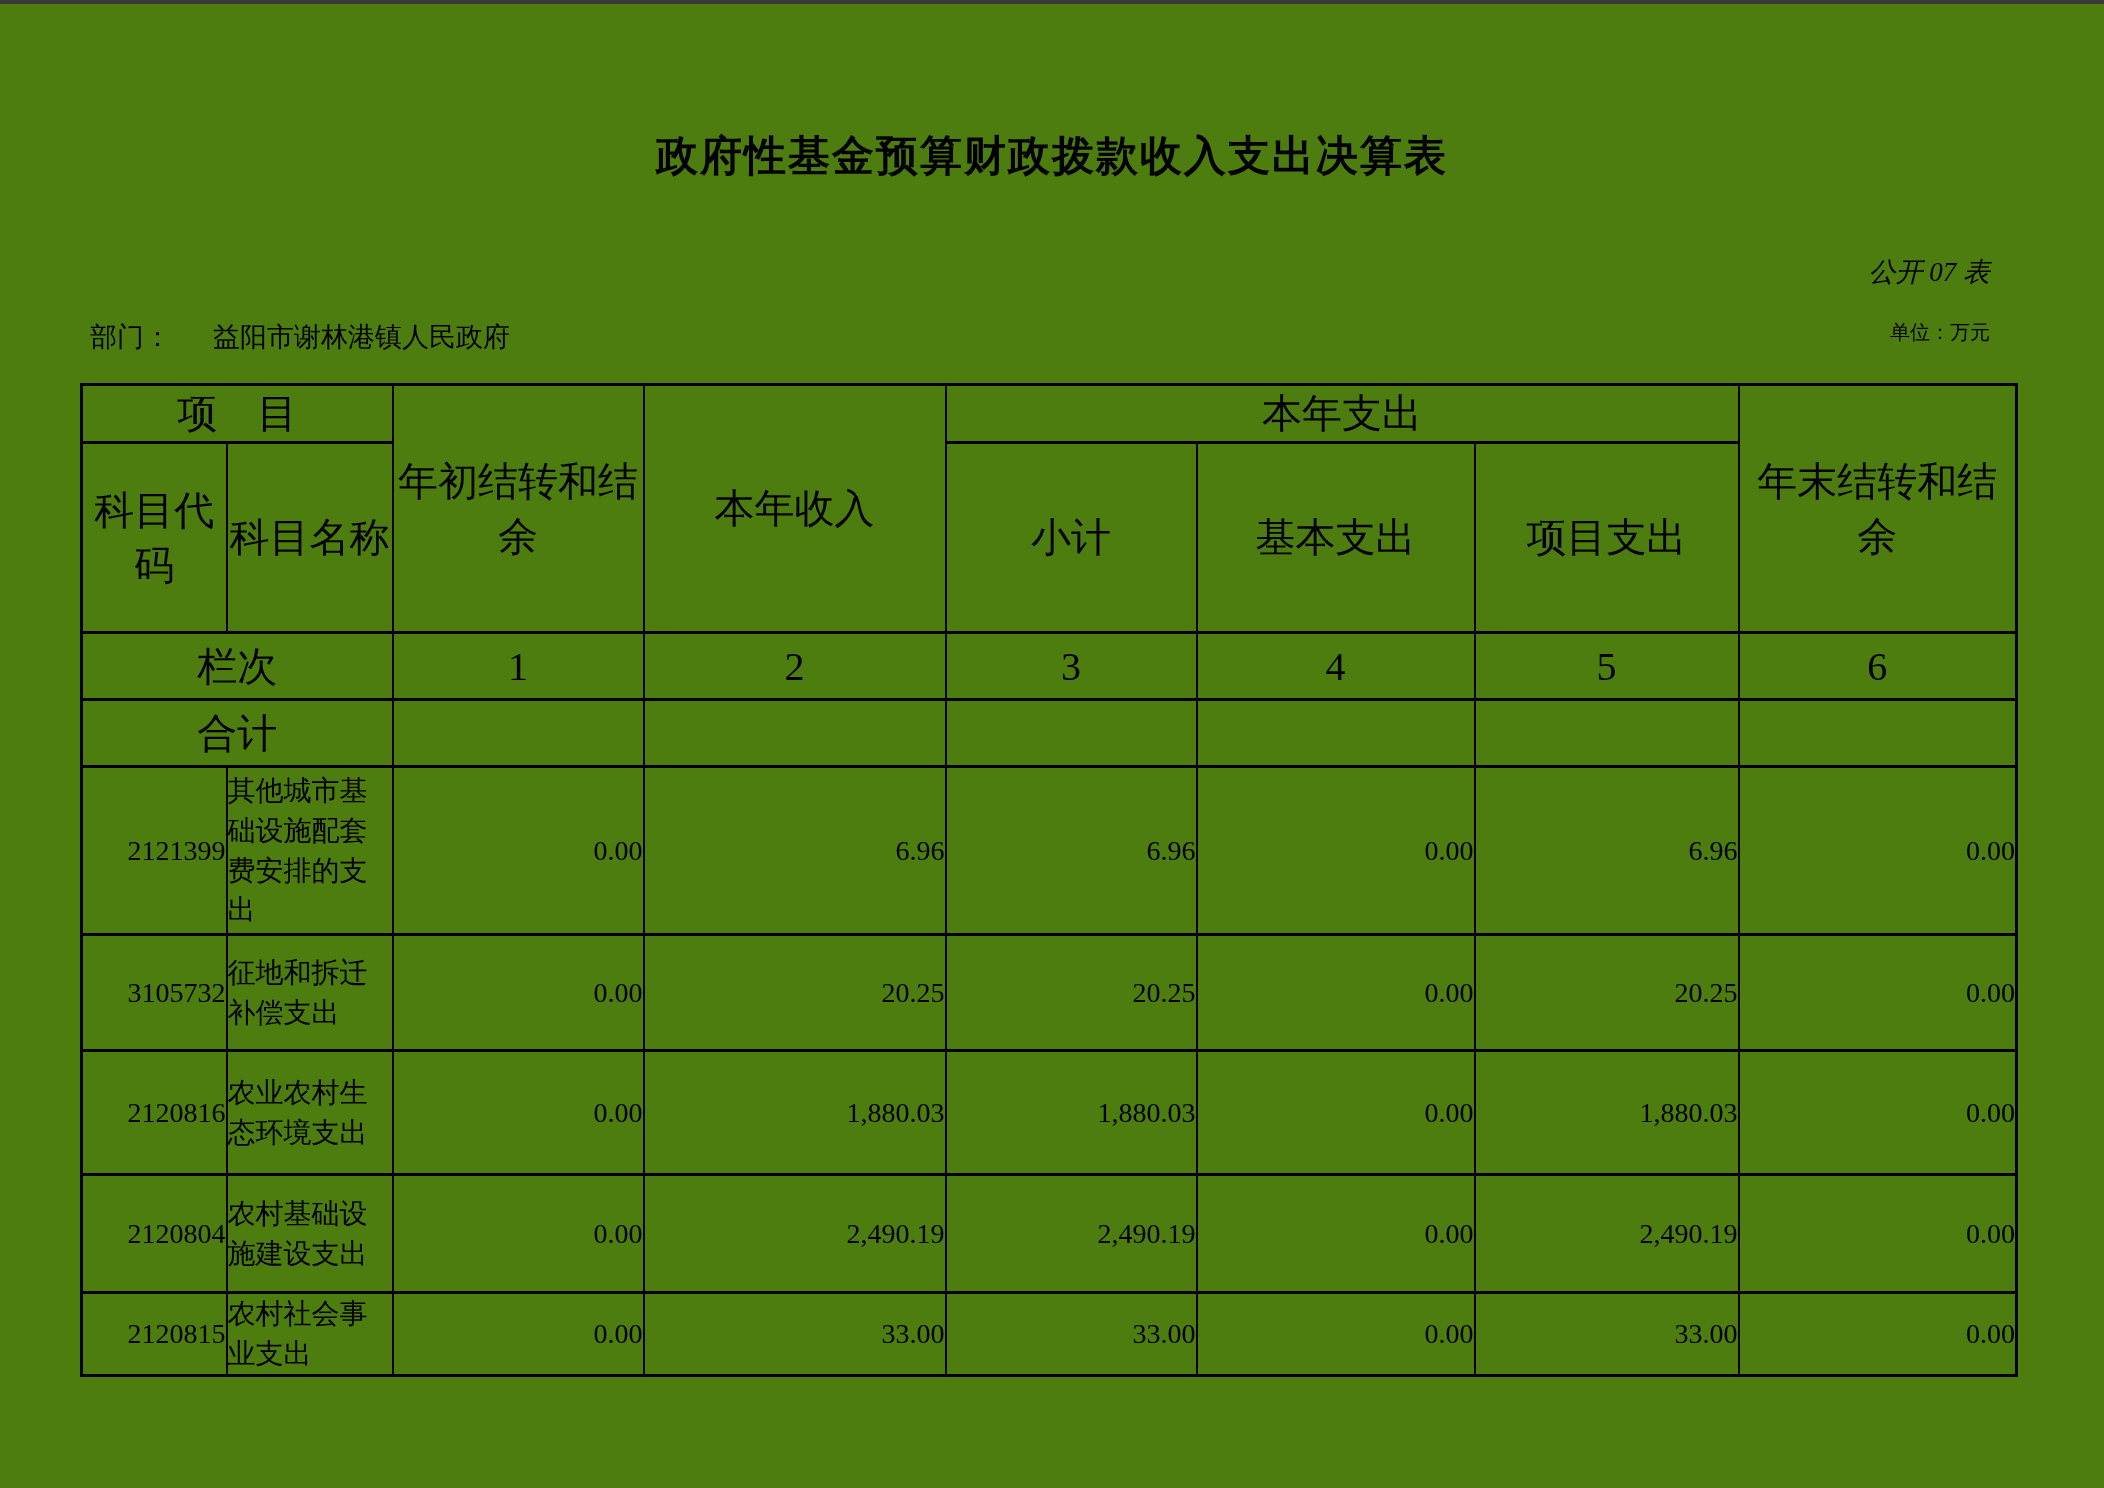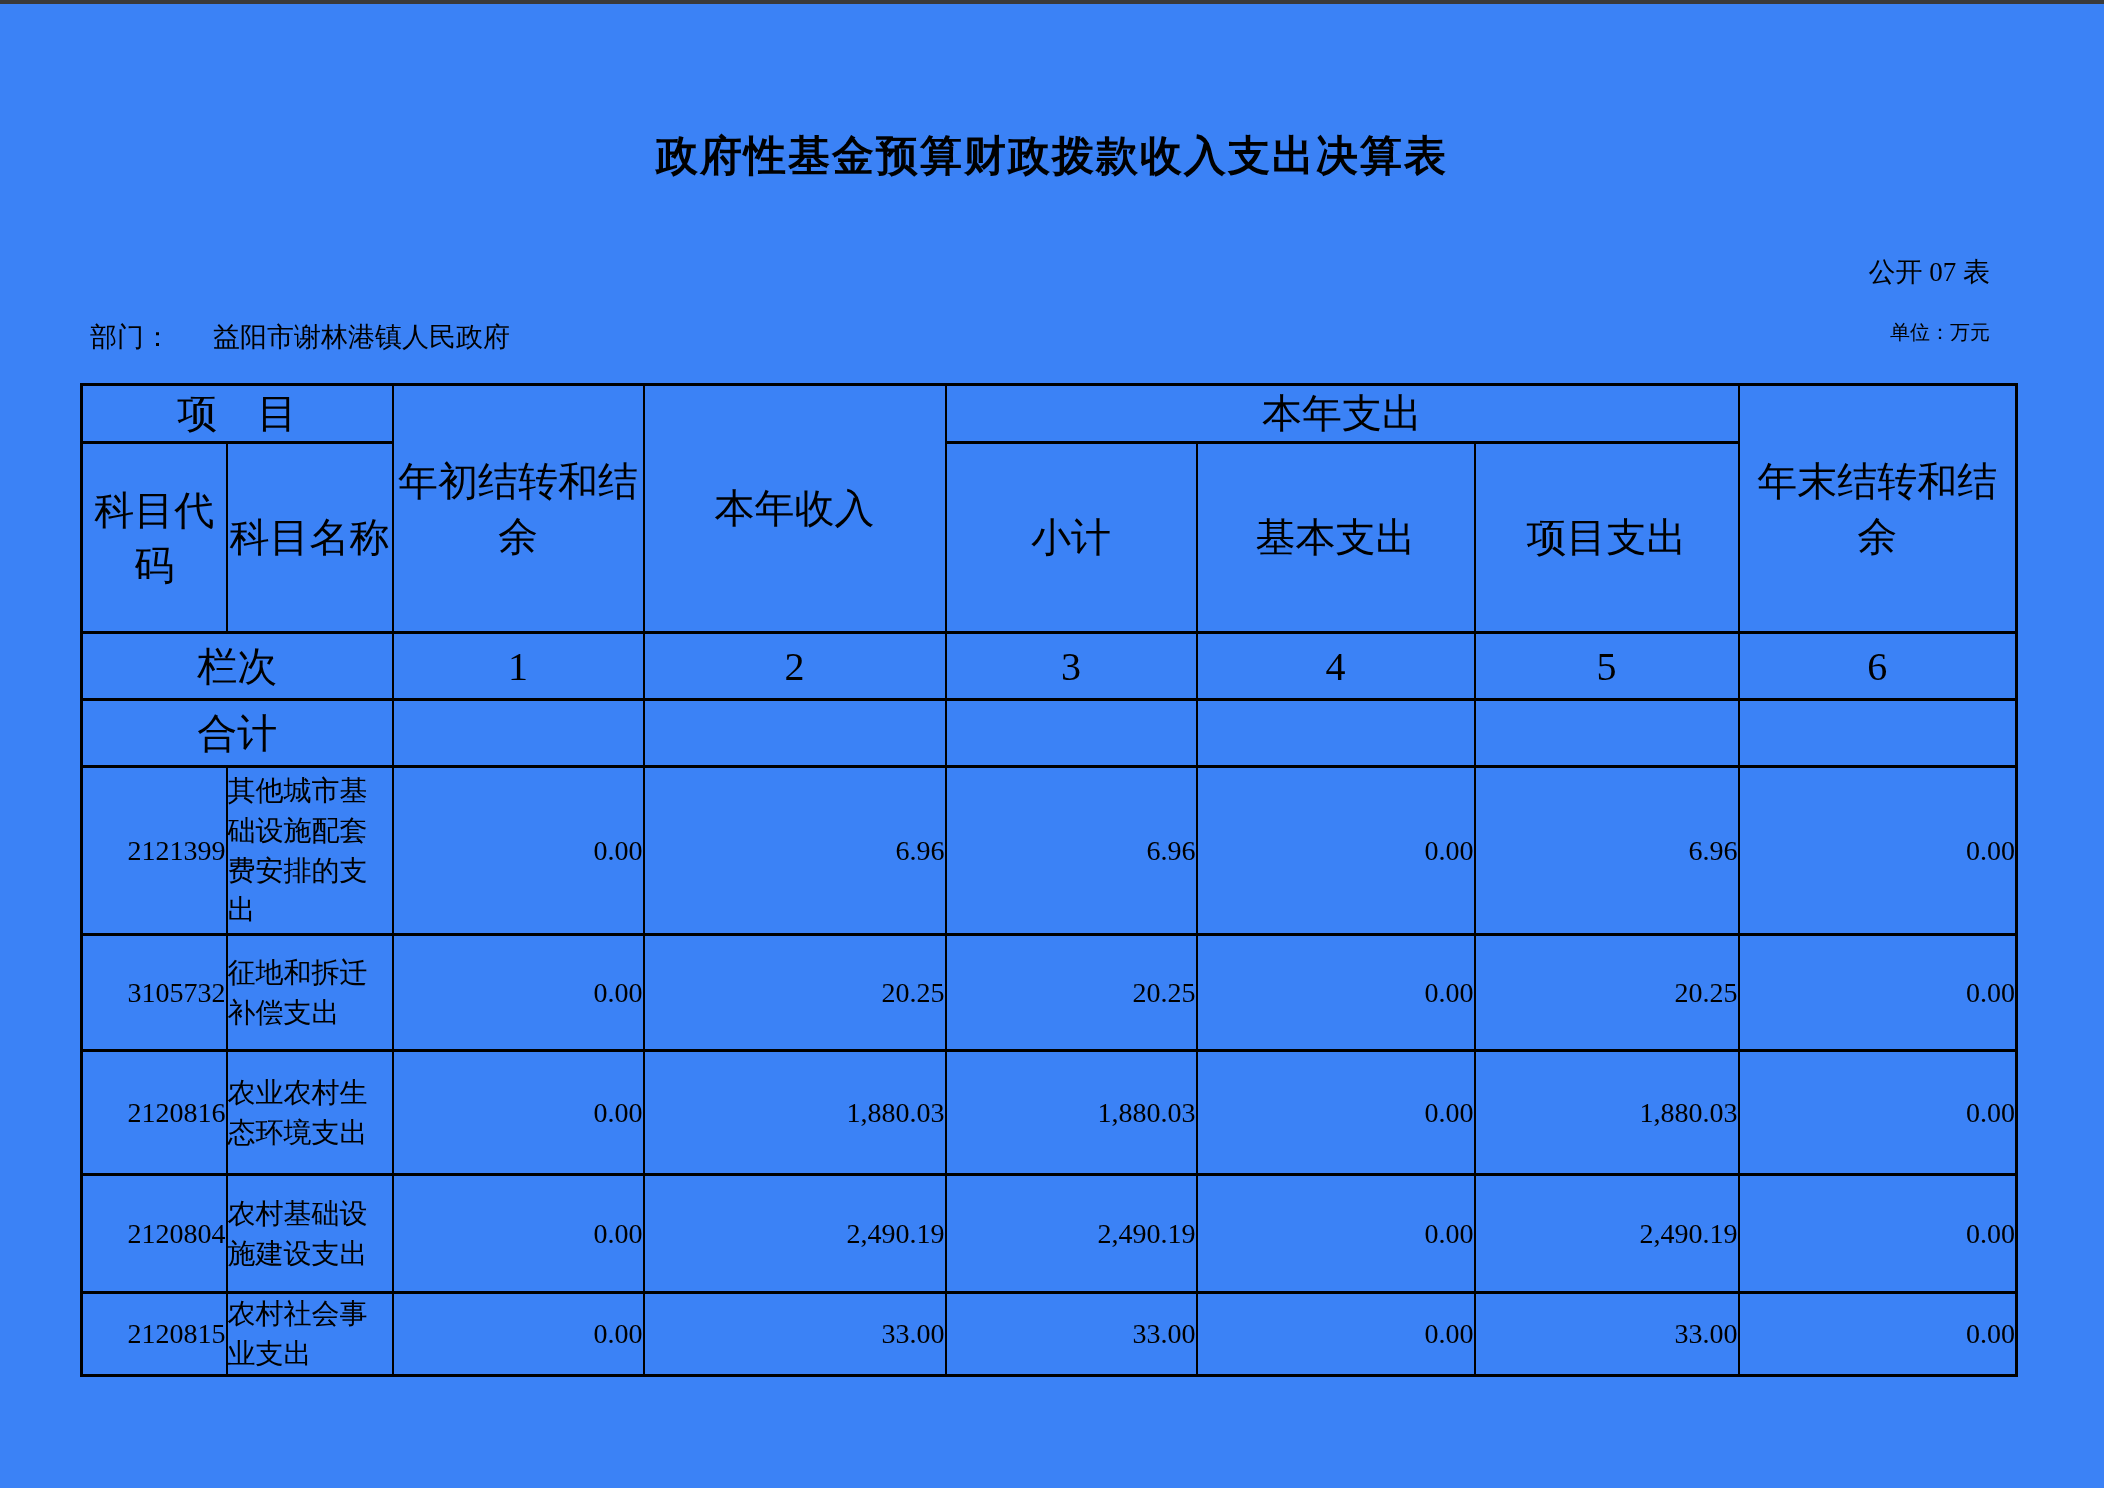--- a/index.html
+++ b/index.html
@@ -6,21 +6,21 @@
     margin: 0;
     padding: 0;
     background: #ffffff;
     color: #000000;
     font-family: "Liberation Serif", "DejaVu Serif", serif;
   }
   .page {
     position: relative;
     width: 2104px;
     height: 1488px;
-    background: #3b82f6;
+    background: #4d7c0f;
     overflow: hidden;
   }
   .topbar {
     position: absolute;
     top: 0; left: 0;
     width: 2104px;
     height: 4px;
     background: #3a3a3a;
   }
   .doc-title {
@@ -31,20 +31,21 @@
     text-align: center;
     font-size: 42px;
     font-weight: bold;
     letter-spacing: 2px;
   }
   .form-label {
     position: absolute;
     top: 254px;
     right: 114px;
     font-size: 27px;
+    font-style: italic;
   }
   .dept-line {
     position: absolute;
     top: 319px;
     left: 90px;
     font-size: 27px;
   }
   .dept-value { margin-left: 42px; margin-top: 9px; }
   .unit-label {
     position: absolute;

